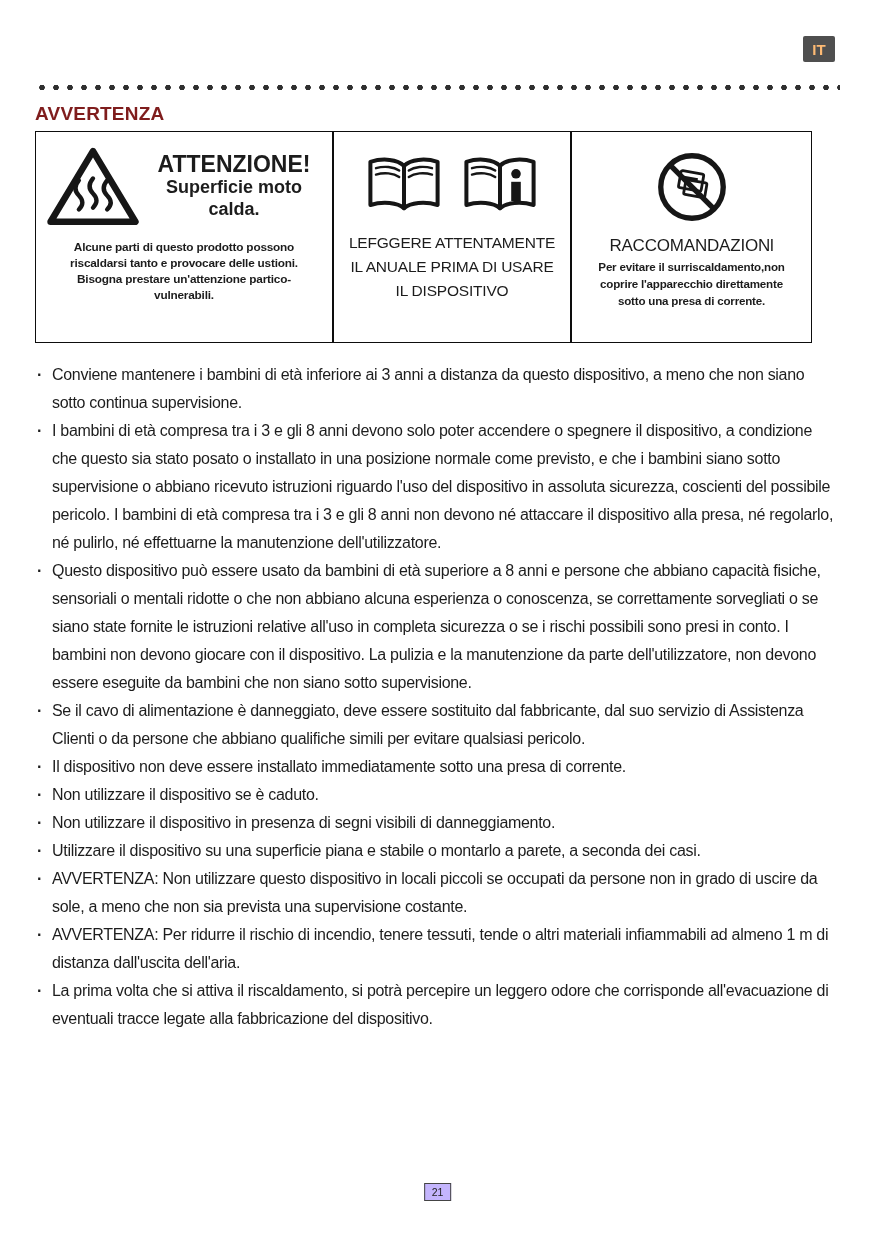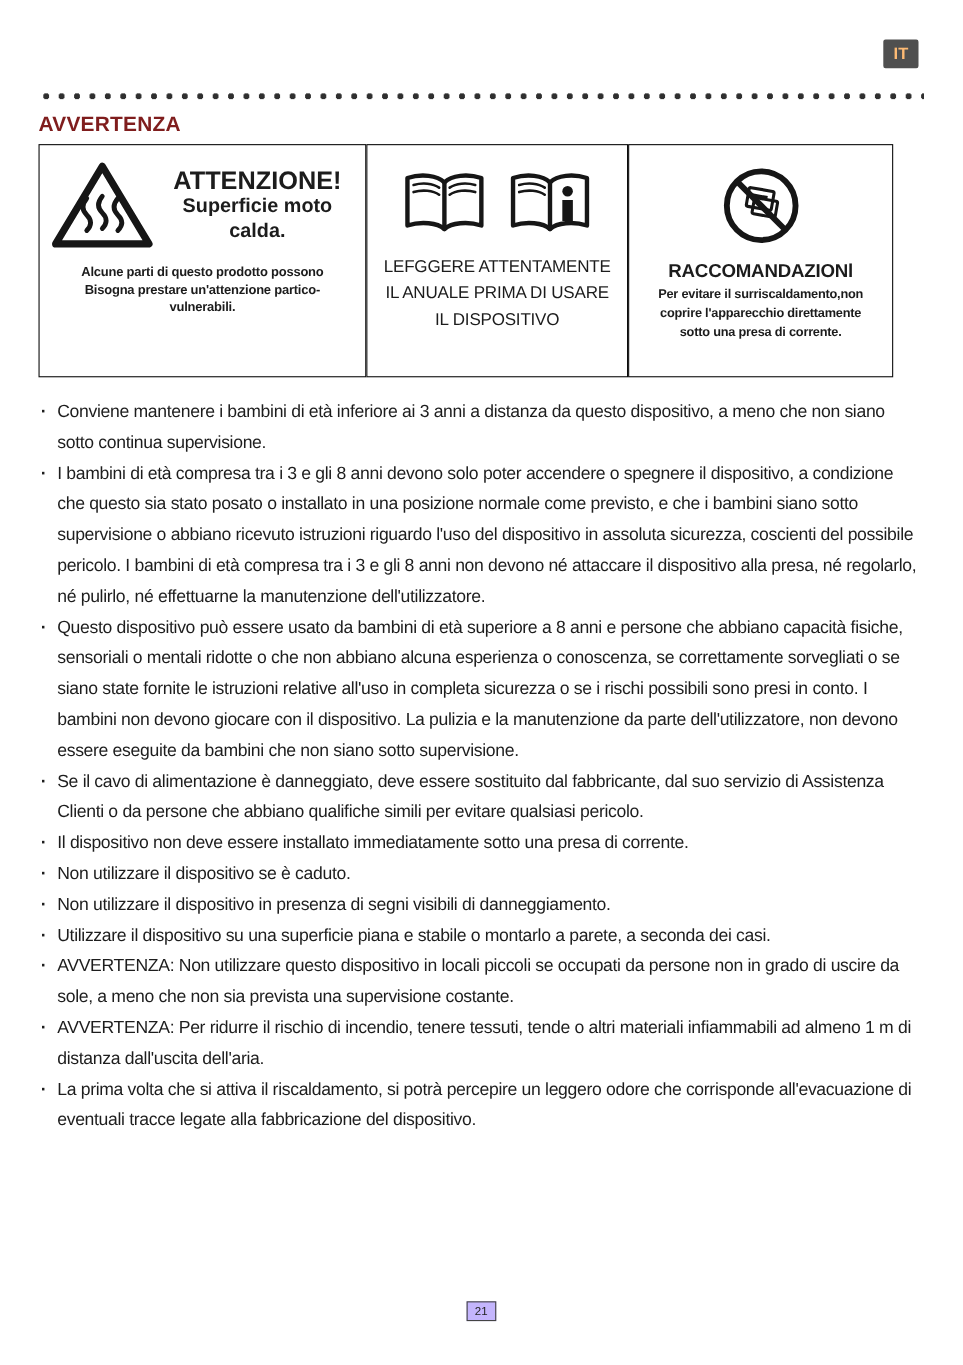--- a/index.html
+++ b/index.html
@@ -27,21 +27,21 @@
   .box3{width:241px;text-align:center;}
   .b1-top{display:flex;align-items:center;gap:2px;}
   .b1-text{flex:1;text-align:center;}
   .b1-title{font-size:23px;font-weight:bold;line-height:1.1;}
   .b1-sub{font-size:18px;font-weight:bold;line-height:1.18;}
   .b1-body{margin-top:9px;text-align:center;font-size:11.8px;font-weight:bold;line-height:1.36;letter-spacing:-0.2px;}
   .b1-body div{white-space:nowrap;}
   .icons-row{display:flex;justify-content:center;align-items:center;gap:16px;margin-top:12px;}
   .b2-title{margin-top:15px;font-weight:normal;font-size:15.5px;line-height:1.55;letter-spacing:-0.2px;}
   .b3-icon-wrap{margin-top:8px;}
-  .b3-title{margin-top:8px;font-weight:bold;font-size:17px;letter-spacing:-0.2px;}
+  .b3-title{margin-top:8px;font-weight:normal;font-size:17px;letter-spacing:-0.2px;}
   .b3-body{margin-top:3px;font-weight:bold;font-size:11.6px;line-height:1.45;letter-spacing:-0.2px;}
   .b3-body div{white-space:nowrap;}
   .bullets{list-style:none;margin:18px 0 0;padding:0 0 0 2px;}
   .bullet{display:flex;font-size:16px;line-height:28px;letter-spacing:-0.3px;color:#1d1d1d;}
   .bullet .marker{flex:none;width:9px;margin-right:6px;font-weight:bold;}
   .page-num{
     position:absolute;left:50%;bottom:40px;transform:translateX(-50%);
     border:1px solid #444;font-size:10.5px;padding:2px 7px;color:#222;background:#c4b5fd;
   }
 </style>
@@ -69,20 +69,21 @@
           </g>
         </svg>
         <div class="b1-text">
           <div class="b1-title">ATTENZIONE!</div>
           <div class="b1-sub">Superficie moto</div>
           <div class="b1-sub">calda.</div>
         </div>
       </div>
       <div class="b1-body">
         <div>Alcune parti di questo prodotto possono</div>
+        <div>riscaldarsi tanto e provocare delle ustioni.</div>
         <div>Bisogna prestare un'attenzione partico-</div>
         <div>vulnerabili.</div>
       </div>
     </div>
 
     <div class="box box2">
       <div class="icons-row">
         <svg width="80" height="62" viewBox="0 0 100 76">
           <g fill="none" stroke="#161616" stroke-width="5" stroke-linejoin="round" stroke-linecap="round">
             <path d="M50 14 C42 6 24 4 8 9 L8 63 C24 58 42 60 50 67 C58 60 76 58 92 63 L92 9 C76 4 58 6 50 14 Z"></path>

